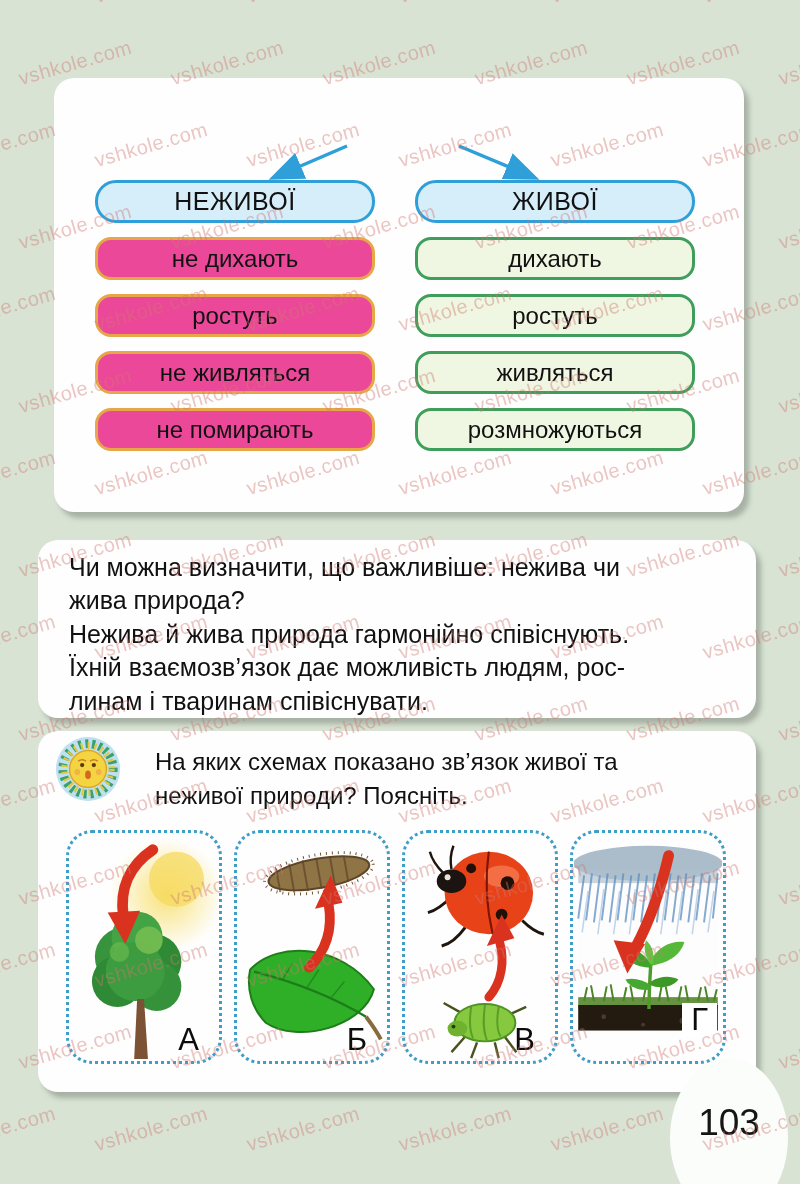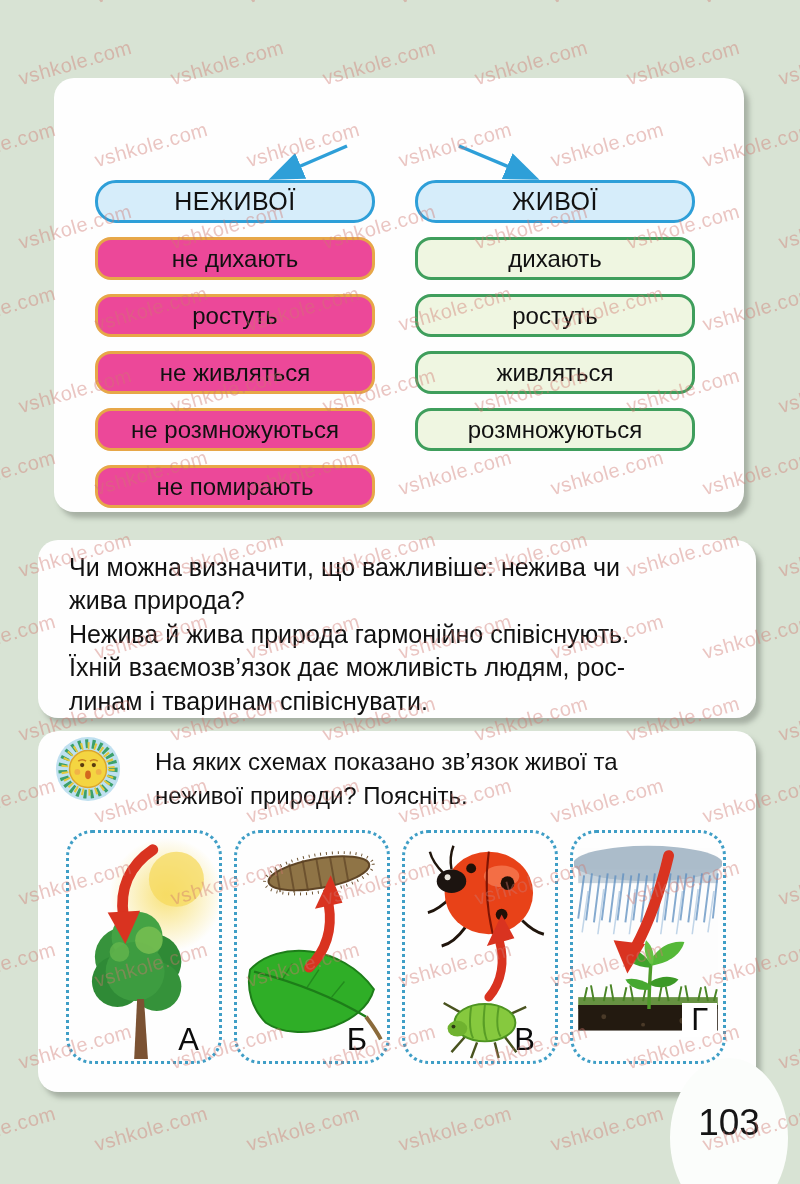--- a/index.html
+++ b/index.html
@@ -88,21 +88,20 @@
     </defs>
     <path d="M293,4 L221,35" stroke="#2e9fd8" stroke-width="3.5" fill="none" marker-end="url(#ah)"></path>
     <path d="M405,4 L479,35" stroke="#2e9fd8" stroke-width="3.5" fill="none" marker-end="url(#ah)"></path>
   </svg>
 
   <div class="col col-left">
     <div class="pill header-pill">НЕЖИВОЇ</div>
     <div class="pill item-pill item-nonliving">не дихають</div>
     <div class="pill item-pill item-nonliving">ростуть</div>
     <div class="pill item-pill item-nonliving">не живляться</div>
-    <div class="pill item-pill item-nonliving">не розмножуються</div>
     <div class="pill item-pill item-nonliving">не помирають</div>
   </div>
 
   <div class="col col-right">
     <div class="pill header-pill">ЖИВОЇ</div>
     <div class="pill item-pill item-living">дихають</div>
     <div class="pill item-pill item-living">ростуть</div>
     <div class="pill item-pill item-living">живляться</div>
     <div class="pill item-pill item-living">розмножуються</div>
   </div>

